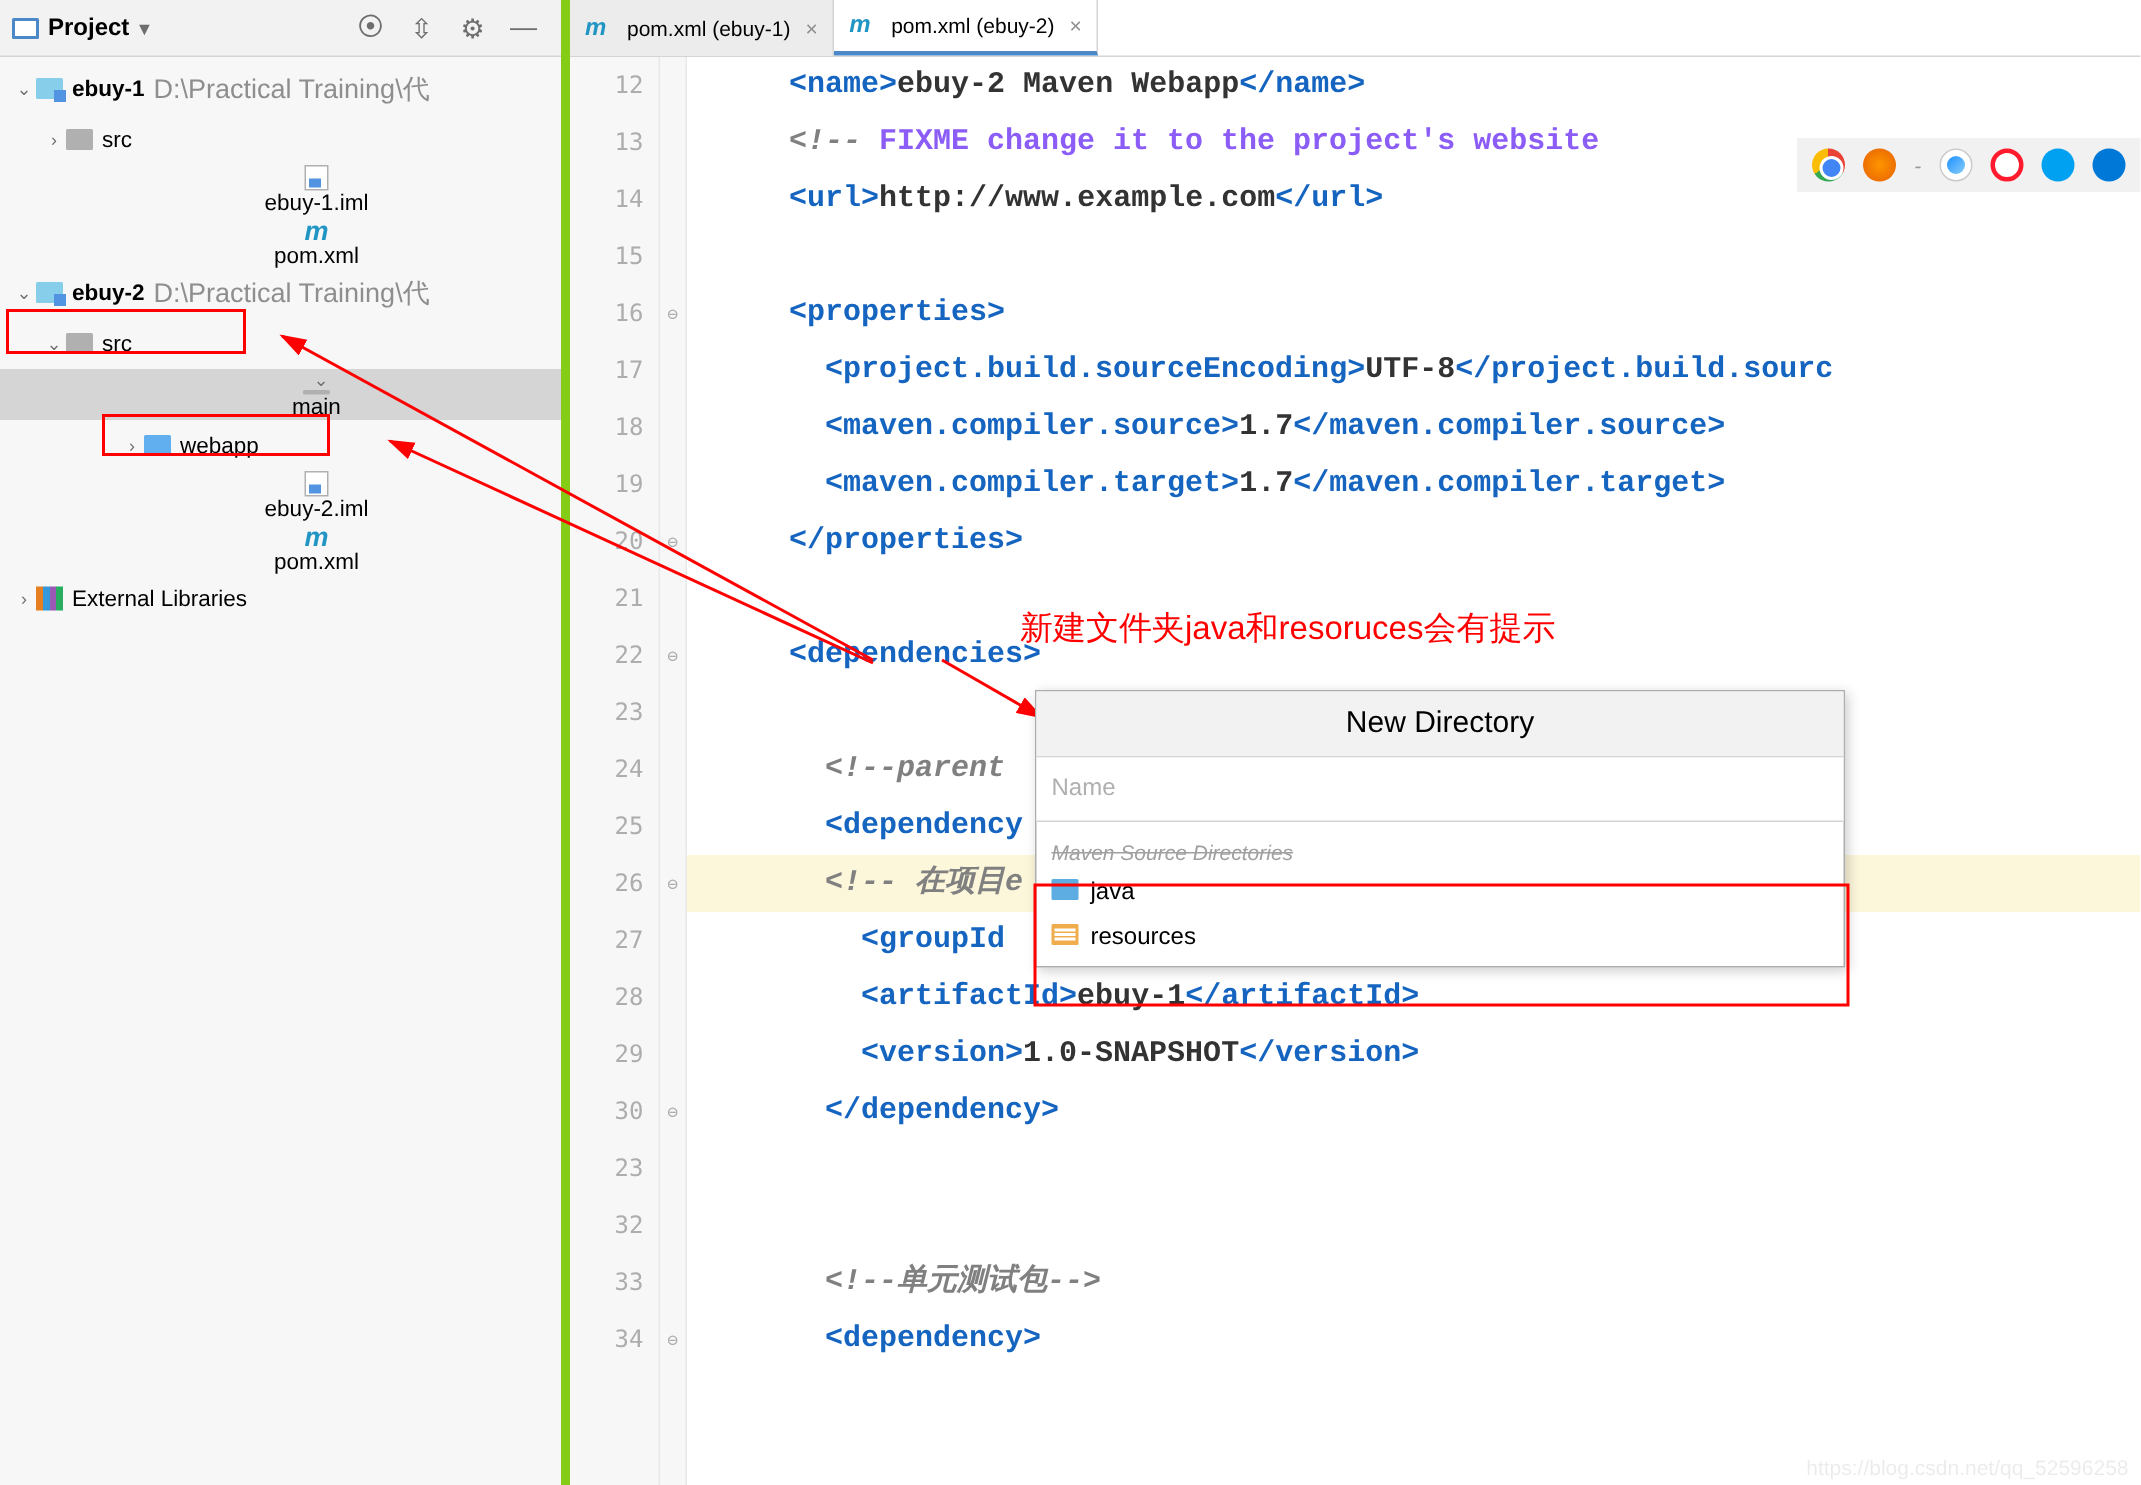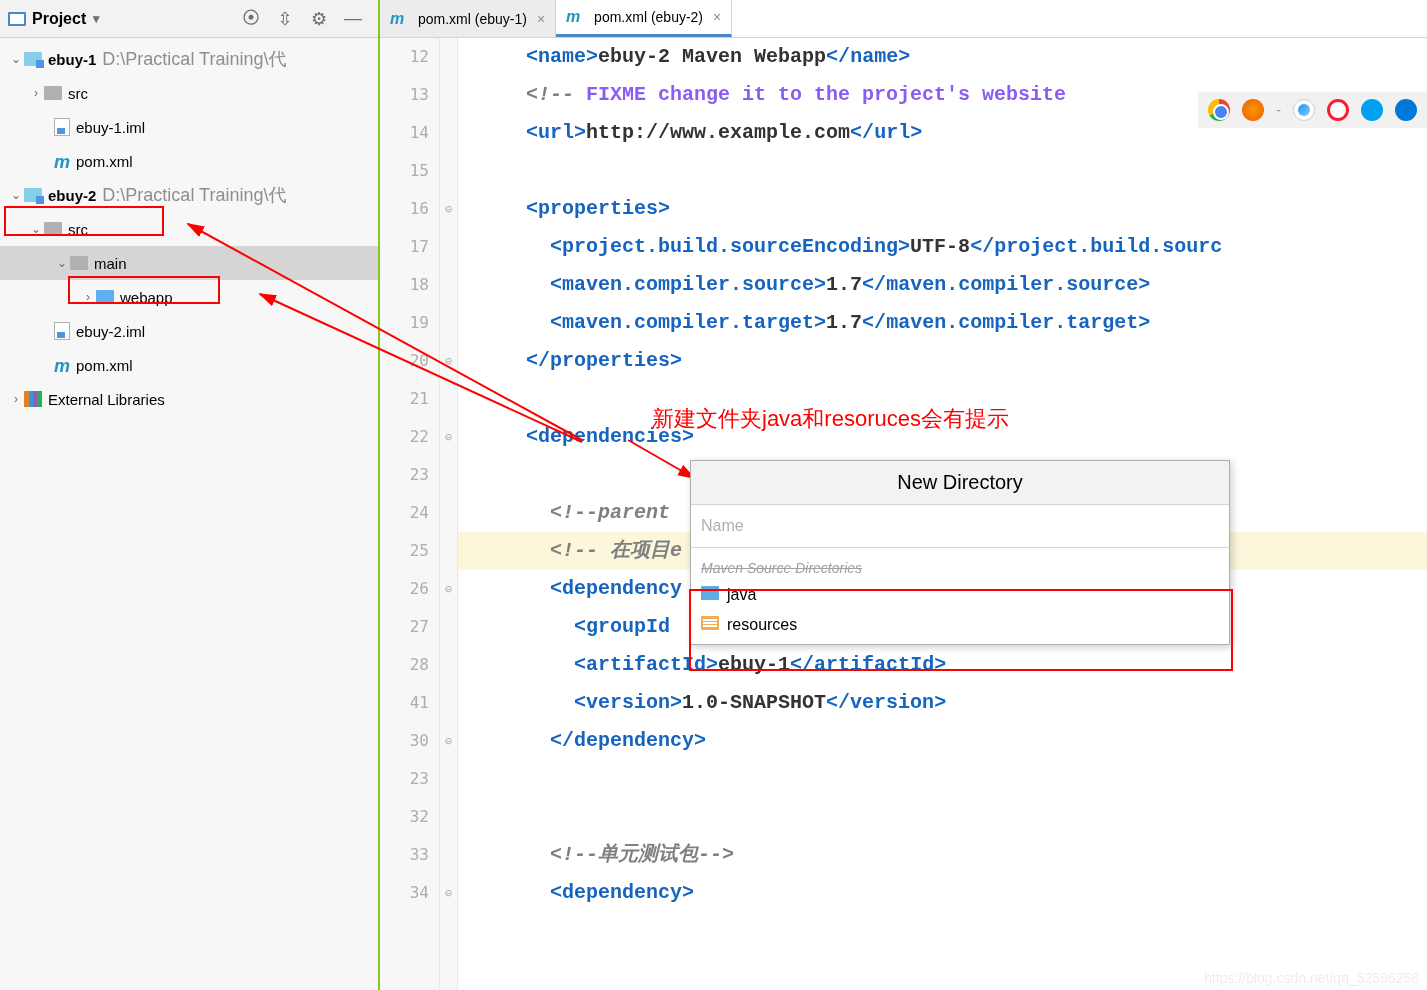--- a/index.html
+++ b/index.html
@@ -10,21 +10,21 @@
   overflow: hidden;
   position: relative;
   width: 1427px;
   height: 990px;
 }
 
 
 .container { display: flex; height: 100%; }
 .left-panel {
   width: 380px;
-  border-right: 2px solid #84cc16;
+  border-right: 6px solid #84cc16;
   background: #f7f7f7;
   display: flex;
   flex-direction: column;
 }
 .right-panel { flex: 1; display: flex; flex-direction: column; background: #fff; }
 
 
 .project-toolbar {
   height: 38px;
   border-bottom: 1px solid #d4d4d4;
@@ -64,21 +64,21 @@
 
 .tree { padding: 4px 0; font-size: 15px; }
 .tree-row {
   display: flex; align-items: center;
   height: 34px;
   padding-left: 8px;
   white-space: nowrap;
 }
 .tree-row.selected { background: #d5d5d5; }
 .indent-1 { padding-left: 28px; }
-.indent-2 { padding-left: 54px; }
+.indent-2 { padding-left: 54px; flex-direction: column; }
 .indent-3 { padding-left: 80px; }
 .chevron {
   width: 16px; display: inline-block; text-align: center;
   color: #6e6e6e; font-size: 12px;
 }
 .folder-icon {
   width: 18px; height: 14px;
   background: #b0b0b0;
   border-radius: 1px;
   margin-right: 6px;
@@ -394,21 +394,21 @@
         <div class="gline">19</div>
         <div class="gline">20</div>
         <div class="gline">21</div>
         <div class="gline">22</div>
         <div class="gline">23</div>
         <div class="gline">24</div>
         <div class="gline">25</div>
         <div class="gline">26</div>
         <div class="gline">27</div>
         <div class="gline">28</div>
-        <div class="gline">41</div>
+        <div class="gline">29</div>
         <div class="gline">30</div>
         <div class="gline">23</div>
         <div class="gline">32</div>
         <div class="gline">33</div>
         <div class="gline">34</div>
       </div>
       <div class="gutter-folds">
         <div class="fline"></div>
           <div class="fline"></div>
           <div class="fline"></div>
@@ -440,39 +440,39 @@
         <div class="code-line"></div>
         <div class="code-line"><span>    </span><span class="ang">&lt;</span><span class="tag">properties</span><span class="ang">&gt;</span></div>
         <div class="code-line"><span>      </span><span class="ang">&lt;</span><span class="tag">project.build.sourceEncoding</span><span class="ang">&gt;</span><span class="txt">UTF-8</span><span class="ang">&lt;/</span><span class="tag">project.build.sourc</span></div>
         <div class="code-line"><span>      </span><span class="ang">&lt;</span><span class="tag">maven.compiler.source</span><span class="ang">&gt;</span><span class="txt">1.7</span><span class="ang">&lt;/</span><span class="tag">maven.compiler.source</span><span class="ang">&gt;</span></div>
         <div class="code-line"><span>      </span><span class="ang">&lt;</span><span class="tag">maven.compiler.target</span><span class="ang">&gt;</span><span class="txt">1.7</span><span class="ang">&lt;/</span><span class="tag">maven.compiler.target</span><span class="ang">&gt;</span></div>
         <div class="code-line"><span>    </span><span class="ang">&lt;/</span><span class="tag">properties</span><span class="ang">&gt;</span></div>
         <div class="code-line"></div>
         <div class="code-line"><span>    </span><span class="ang">&lt;</span><span class="tag">dependencies</span><span class="ang">&gt;</span></div>
         <div class="code-line"></div>
         <div class="code-line"><span>      </span><span class="cmt">&lt;!--parent</span></div>
+        <div class="code-line"><span>      </span><span class="ang">&lt;</span><span class="tag">dependency</span></div>
         <div class="code-line hl"><span>      </span><span class="cmt">&lt;!-- 在项目e</span></div>
-        <div class="code-line"><span>      </span><span class="ang">&lt;</span><span class="tag">dependency</span></div>
         <div class="code-line"><span>        </span><span class="ang">&lt;</span><span class="tag">groupId</span></div>
         <div class="code-line"><span>        </span><span class="ang">&lt;</span><span class="tag">artifactId</span><span class="ang">&gt;</span><span class="txt">ebuy-1</span><span class="ang">&lt;/</span><span class="tag">artifactId</span><span class="ang">&gt;</span></div>
         <div class="code-line"><span>        </span><span class="ang">&lt;</span><span class="tag">version</span><span class="ang">&gt;</span><span class="txt">1.0-SNAPSHOT</span><span class="ang">&lt;/</span><span class="tag">version</span><span class="ang">&gt;</span></div>
         <div class="code-line"><span>      </span><span class="ang">&lt;/</span><span class="tag">dependency</span><span class="ang">&gt;</span></div>
         <div class="code-line"></div>
         <div class="code-line"></div>
         <div class="code-line"><span>      </span><span class="cmt">&lt;!--单元测试包--&gt;</span></div>
         <div class="code-line"><span>      </span><span class="ang">&lt;</span><span class="tag">dependency</span><span class="ang">&gt;</span></div>
       </div>
     </div>
   </div>
 </div>
 
 <div class="red-box" style="left:4px; top:206px; width:160px; height:30px;"></div>
 <div class="red-box" style="left:68px; top:276px; width:152px; height:28px;"></div>
 
-<div class="annot-text" style="left:652px; top:404px;">新建文件夹java和resoruces会有提示</div>
+<div class="annot-text" style="left:680px; top:404px;">新建文件夹java和resoruces会有提示</div>
 
 <svg class="arrows" width="1427" height="990">
   <defs>
     <marker id="ah" markerWidth="10" markerHeight="10" refX="8" refY="3" orient="auto">
       <path d="M0,0 L9,3 L0,6 Z" fill="#ff0000"></path>
     </marker>
   </defs>
   <line x1="582" y1="440" x2="188" y2="224" stroke="#ff0000" stroke-width="2" marker-end="url(#ah)"></line>
   <line x1="582" y1="442" x2="260" y2="294" stroke="#ff0000" stroke-width="2" marker-end="url(#ah)"></line>
   <line x1="628" y1="440" x2="694" y2="478" stroke="#ff0000" stroke-width="2" marker-end="url(#ah)"></line>

